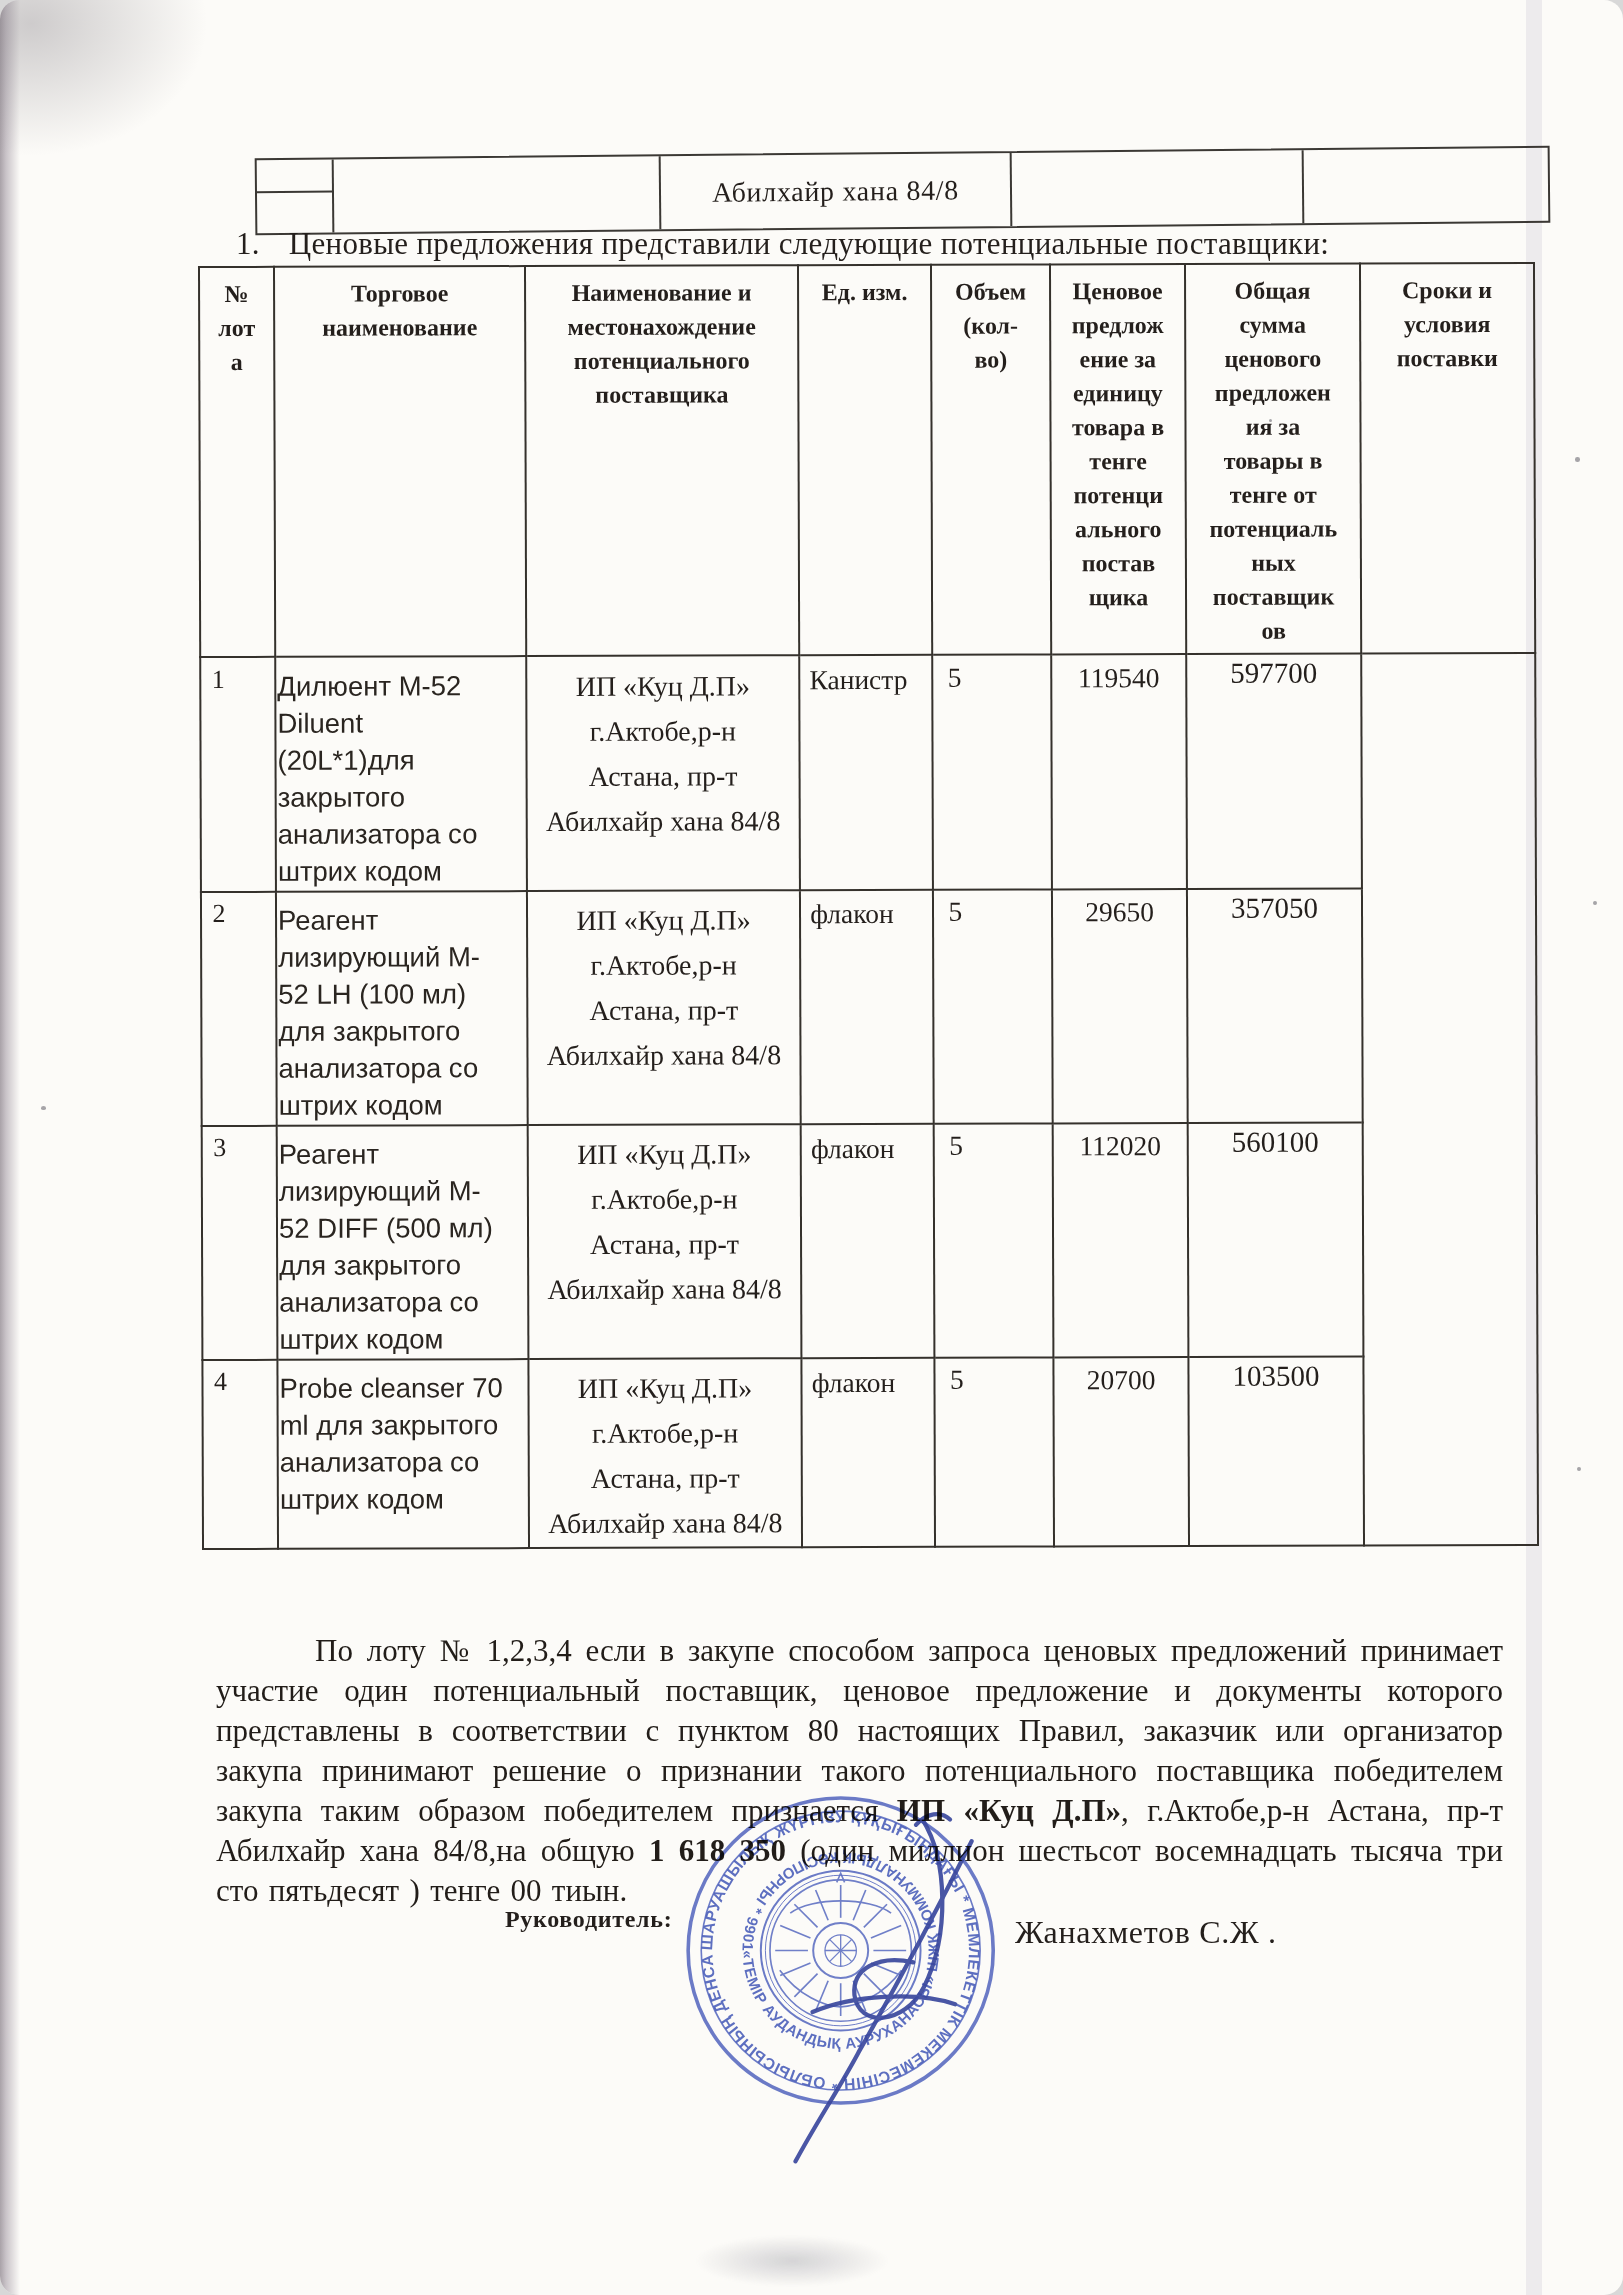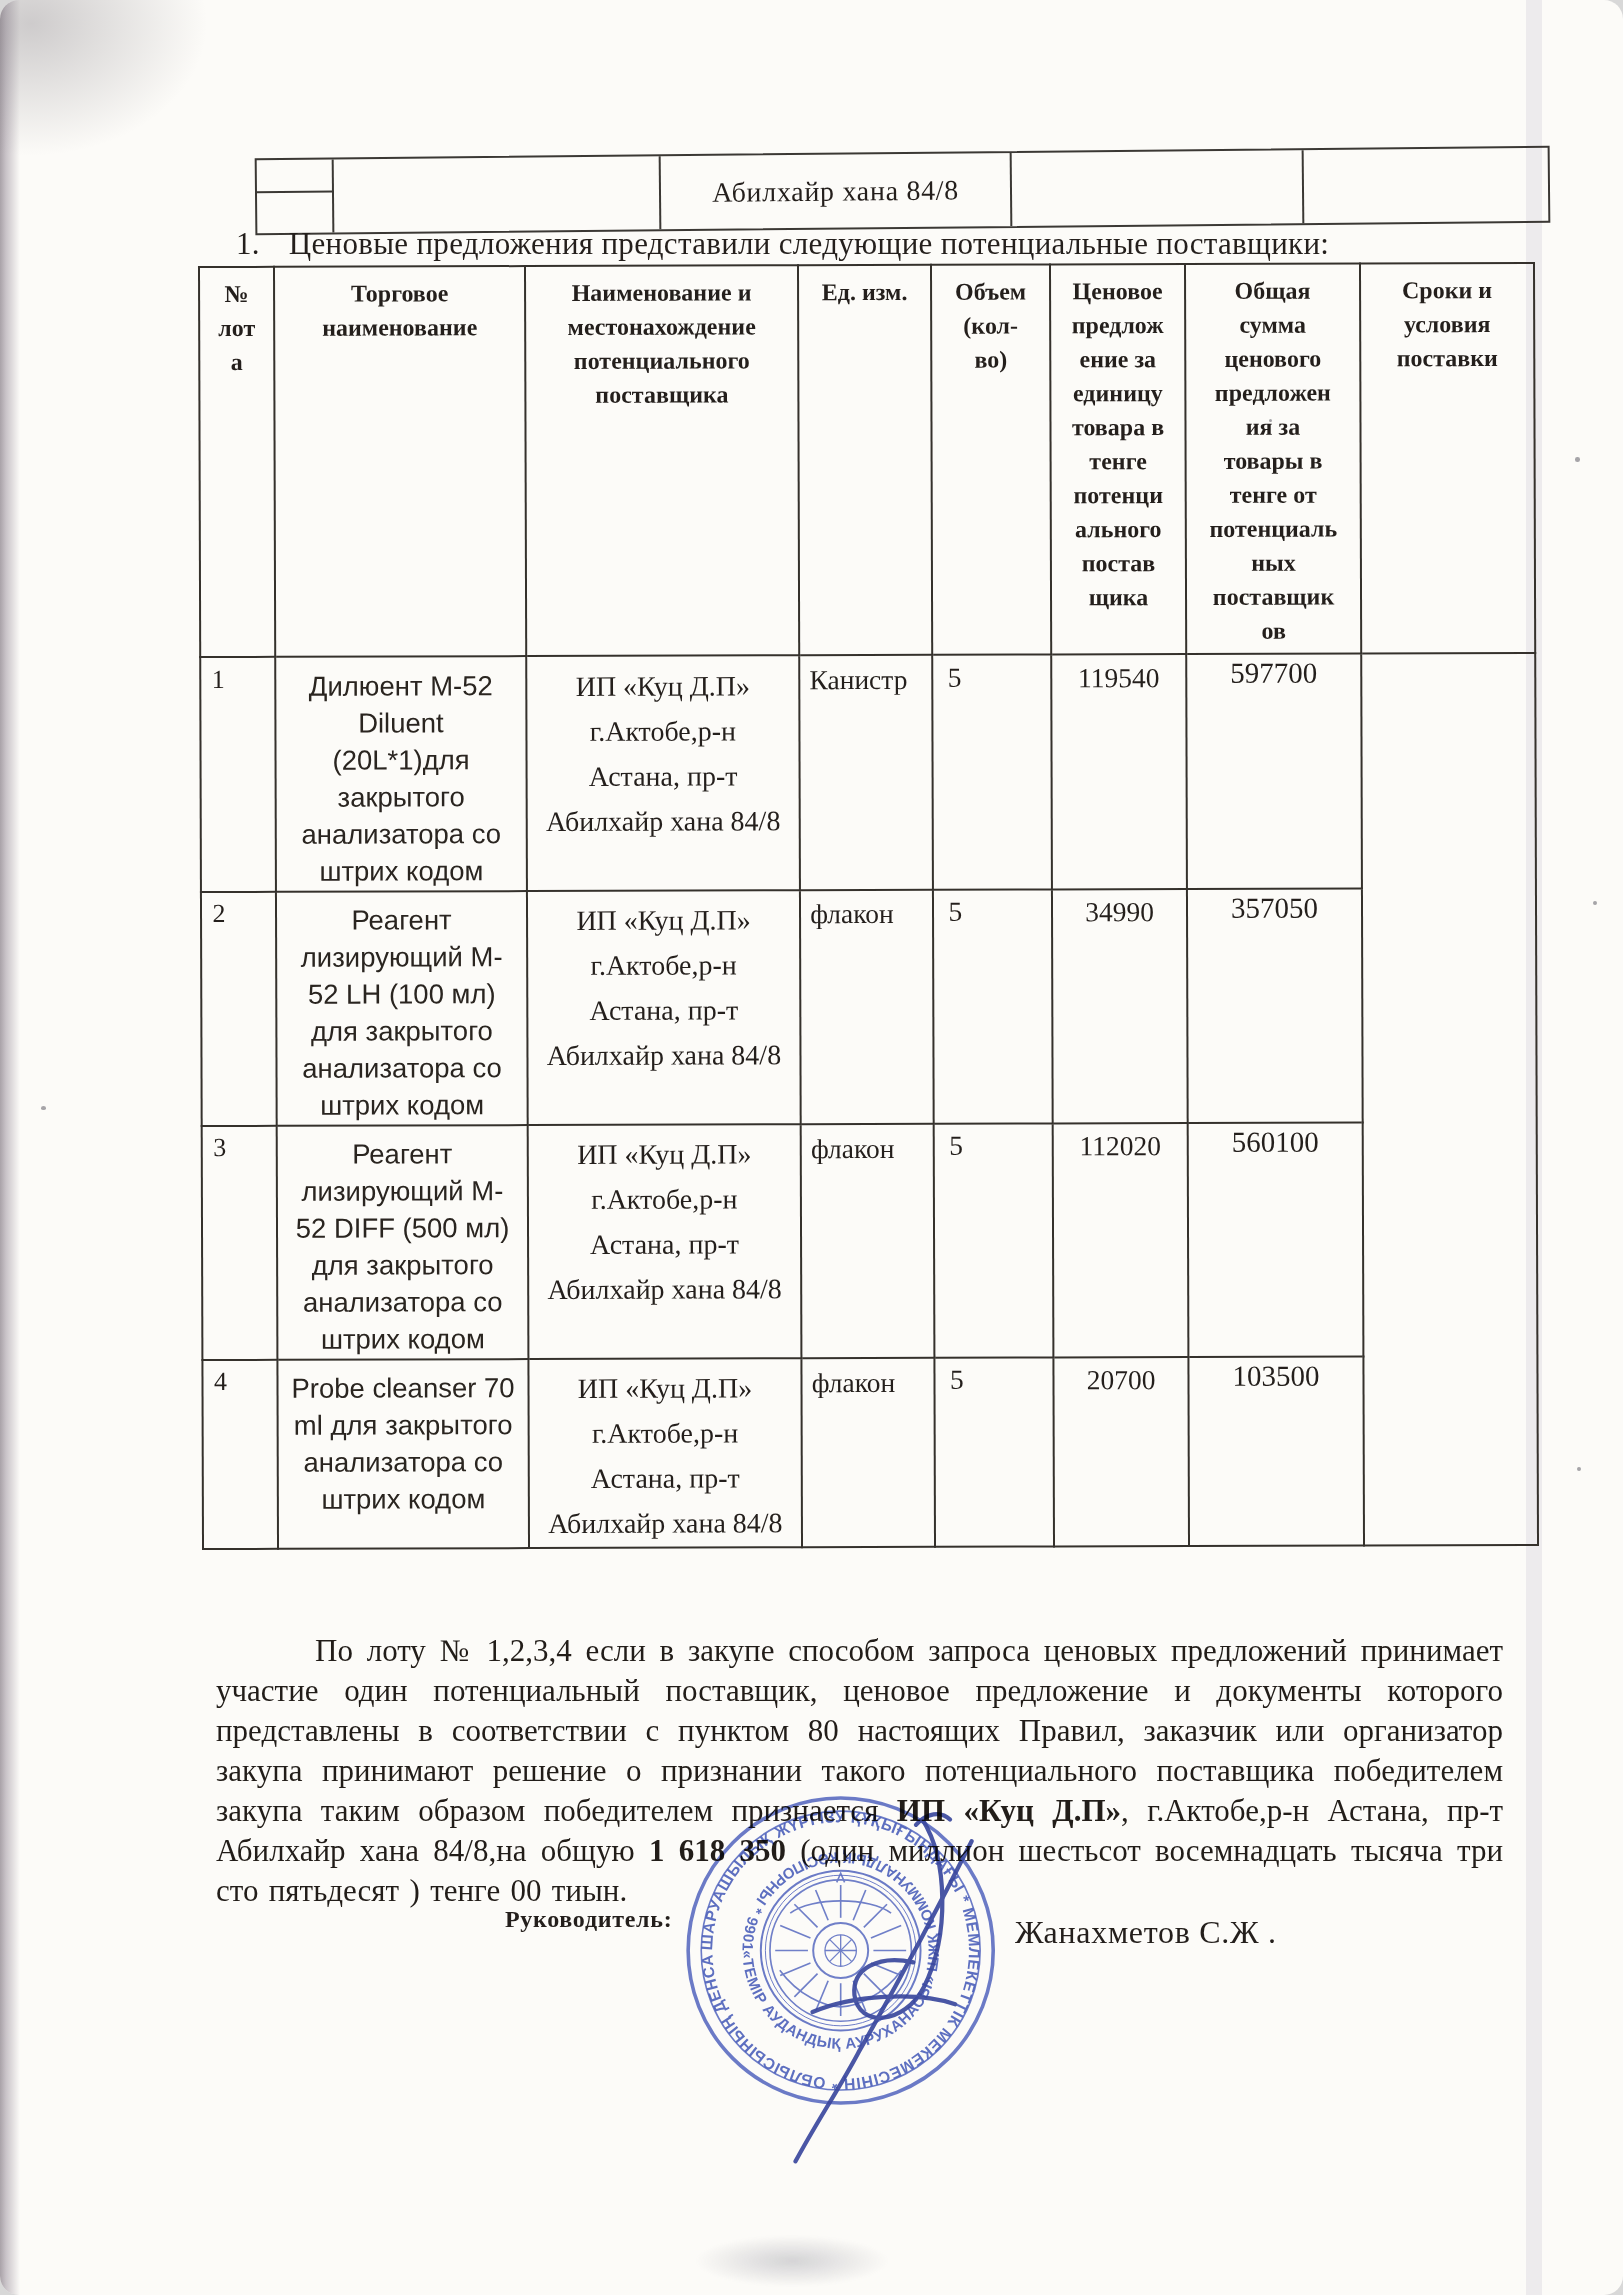--- a/index.html
+++ b/index.html
@@ -66,21 +66,21 @@
   .maintable .col-name{width:251px;}
   .maintable .col-supplier{width:273px;}
   .maintable .col-unit{width:133px;}
   .maintable .col-qty{width:119px;}
   .maintable .col-price{width:135px;}
   .maintable .col-total{width:175px;}
   .maintable .col-terms{width:174px;}
   .maintable .cell-lot{padding:6.5px 0 0 10.5px;font-size:26px;}
   .maintable .cell-name{
     font-family:"Liberation Sans", sans-serif;
-    font-size:27.5px;line-height:37px;text-align:center;padding-top:9.2px;color:#2a2520;
+    font-size:27.5px;line-height:37px;padding-top:9.2px;color:#2a2520;
   }
   .maintable .cell-supplier{font-size:28px;line-height:45px;text-align:center;padding-top:6.5px;}
   .maintable .cell-unit{padding:7.9px 0 0 9.2px;font-size:27.5px;font-family:Liberation Serif, serif;}
   .maintable .cell-qty{padding:5.2px 0 0 14.4px;font-size:27.5px;}
   .maintable .cell-price{text-align:center;padding-top:6.5px;font-size:27.5px;}
   .maintable .cell-total{text-align:center;padding-top:2px;font-size:29px;}
   .maintable .r1{height:221px;}
   .maintable .r2{height:220px;}
   .maintable .r3{height:222px;}
   .maintable .r4{height:177px;}
@@ -206,21 +206,21 @@
 52 LH (100 мл)
 для закрытого
 анализатора со
 штрих кодом</td>
       <td class="cell-supplier ws">ИП «Куц Д.П»
 г.Актобе,р-н
 Астана, пр-т
 Абилхайр хана 84/8</td>
       <td class="cell-unit">флакон</td>
       <td class="cell-qty">5</td>
-      <td class="cell-price">34990</td>
+      <td class="cell-price">29650</td>
       <td class="cell-total">357050</td>
     </tr>
     <tr class="r3">
       <td class="cell-lot">3</td>
       <td class="cell-name ws">Реагент
 лизирующий M-
 52 DIFF (500 мл)
 для закрытого
 анализатора со
 штрих кодом</td>

